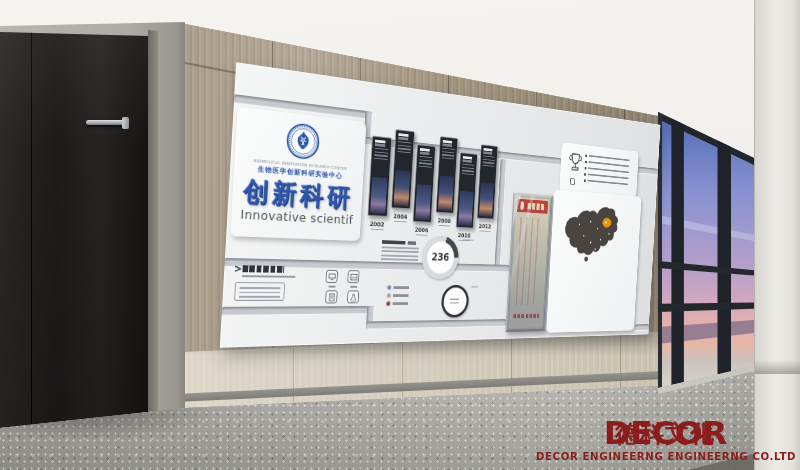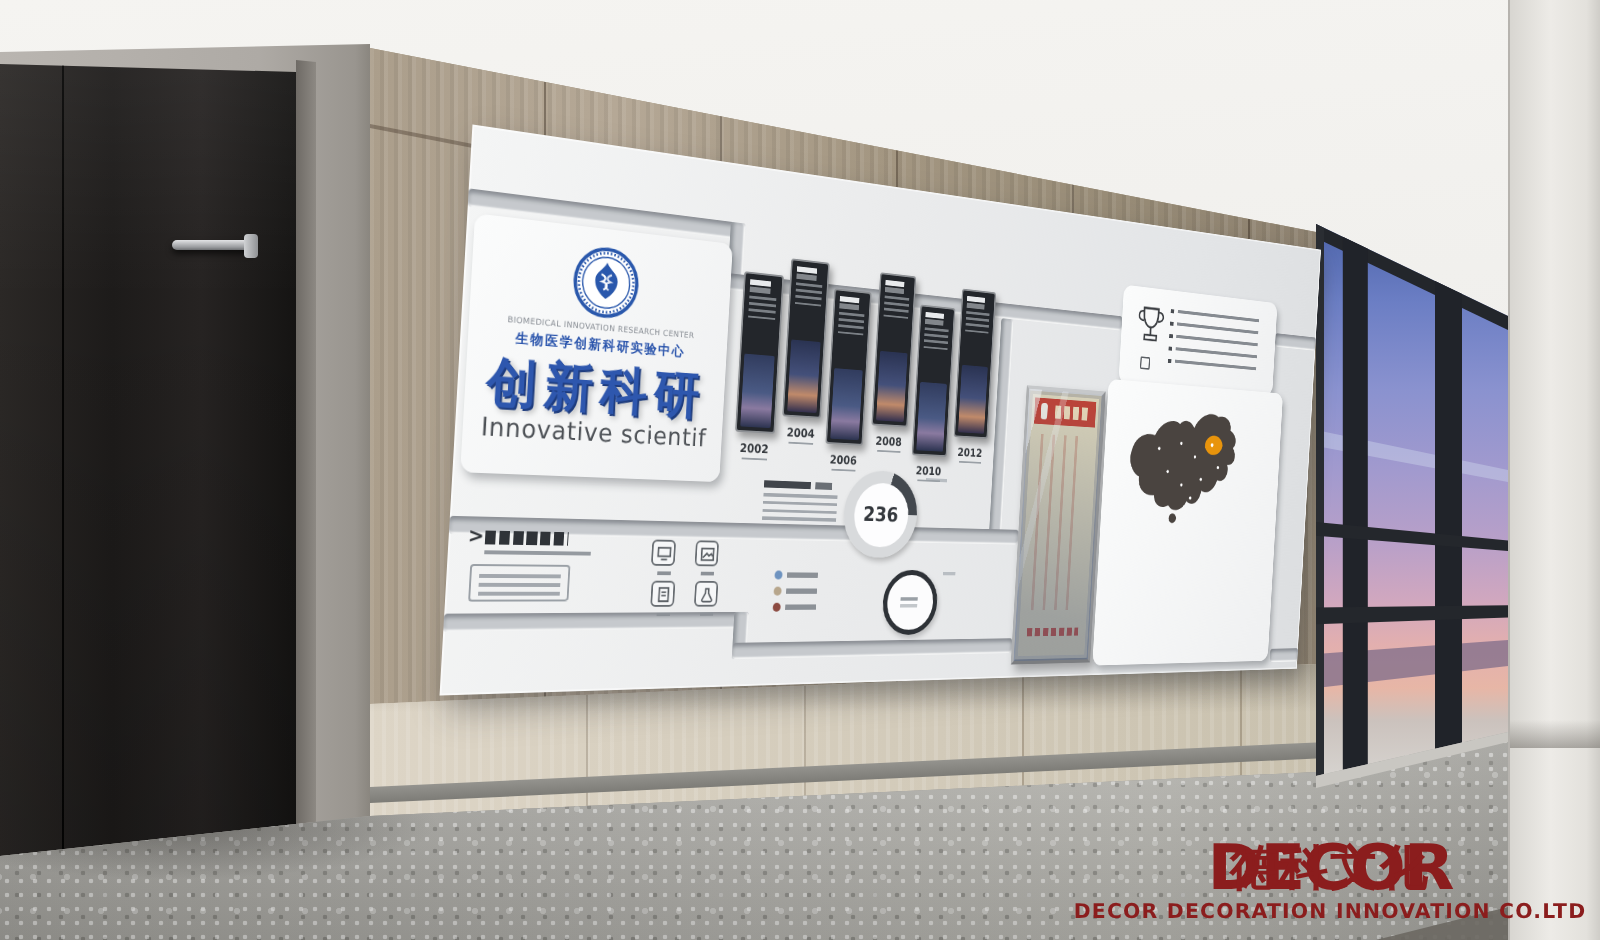--- a/index.html
+++ b/index.html
@@ -394,16 +394,16 @@
       </div>
     </div>
 
   </div>
 
   <div class="watermark">
     <div class="wm-row">
       <span class="wm-latin">DECOR</span>
       <span class="wm-cjk">德科文化</span>
     </div>
-    <div class="wm-sub">DECOR DECORATION INNOVATION CO.LTD</div>
+    <div class="wm-sub">DECOR ENGINEERNG ENGINEERNG CO.LTD</div>
   </div>
 
 </div>
 
 </body></html>

